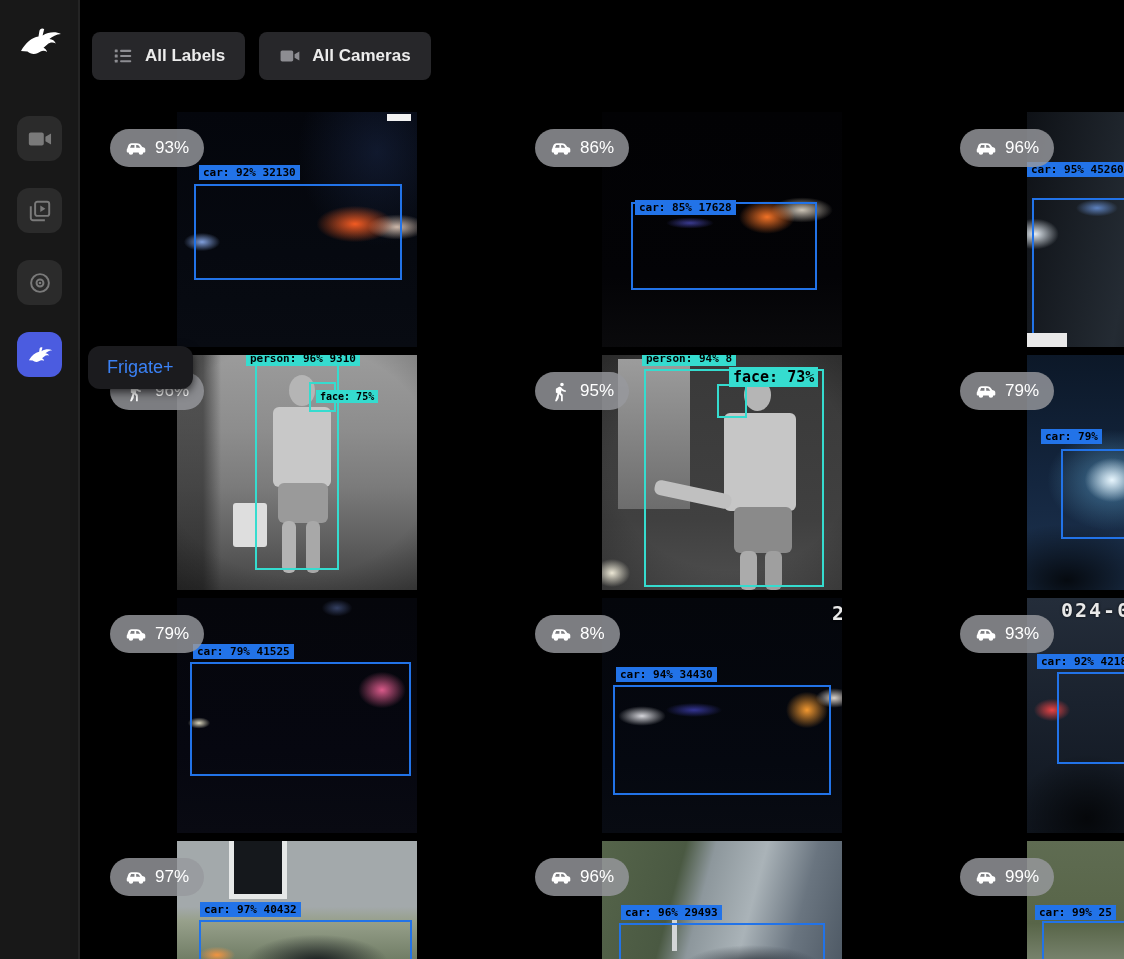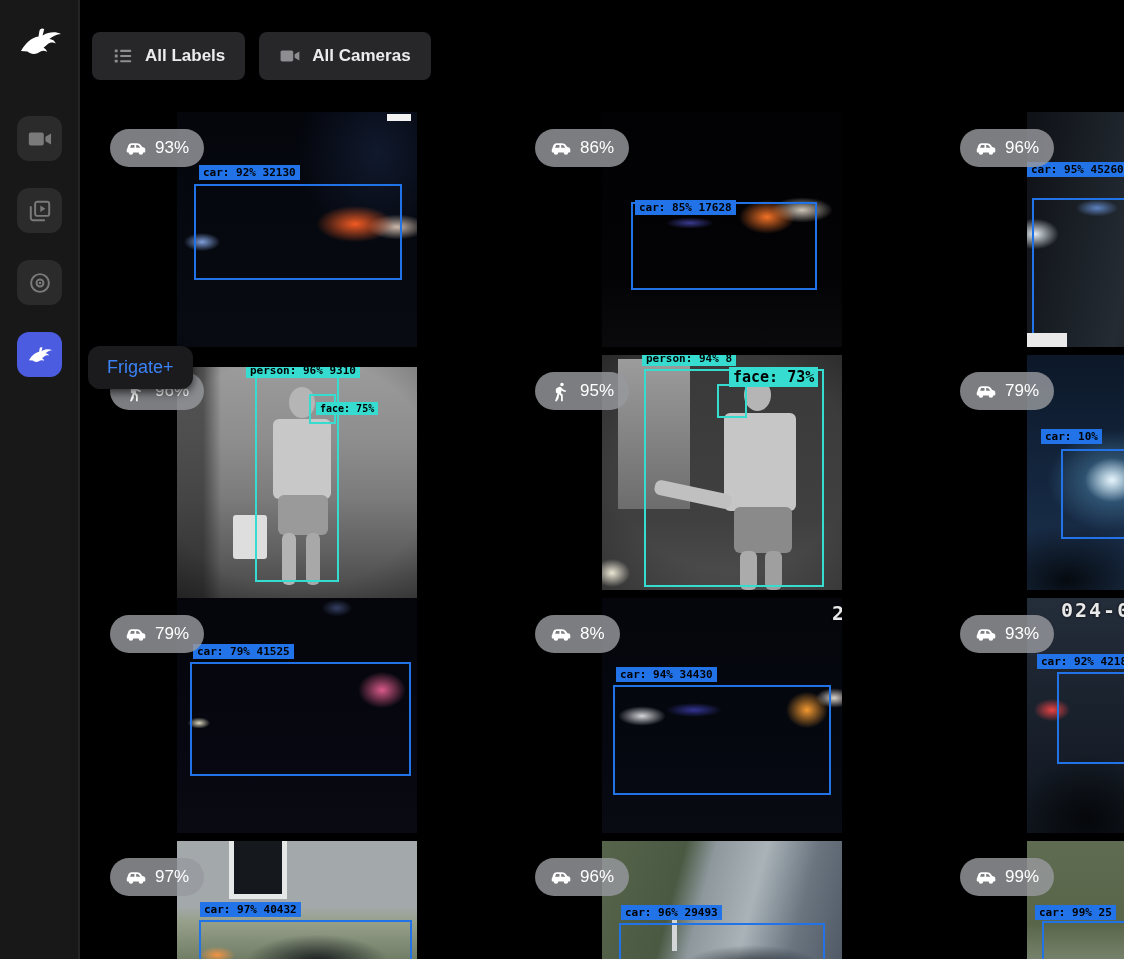--- a/index.html
+++ b/index.html
@@ -48,21 +48,21 @@
     radial-gradient(44px 18px at 200px 98px, rgba(255,244,226,.8), transparent 70%),
     radial-gradient(34px 8px at 88px 111px, rgba(95,95,235,.6), transparent 70%),
     linear-gradient(180deg,#020204 0%,#030306 70%,#0a0a0c 100%); }
   .s3 { background:
     radial-gradient(34px 22px at 8px 122px, rgba(240,248,255,.95), transparent 70%),
     radial-gradient(30px 12px at 70px 96px, rgba(120,170,255,.7), transparent 70%),
     linear-gradient(100deg,#0e1116 0%,#242b33 45%,#10141a 72%,#0b0e13 100%); }
   .s4 { background:
     radial-gradient(250px 210px at 120px 105px, rgba(0,0,0,0) 55%, rgba(0,0,0,.5) 100%),
     linear-gradient(90deg, rgba(25,25,25,.55) 0px, rgba(25,25,25,.55) 26px, transparent 44px),
-    linear-gradient(180deg,#9b9b9b 0%,#8d8d8d 32%,#7b7b7b 56%,#5e5e5e 80%,#454545 100%); margin-top: 12px; }
+    linear-gradient(180deg,#9b9b9b 0%,#8d8d8d 32%,#7b7b7b 56%,#5e5e5e 80%,#454545 100%); }
   .s5 { background:
     radial-gradient(26px 20px at 10px 218px, rgba(255,250,230,.9), transparent 70%),
     radial-gradient(240px 210px at 130px 110px, rgba(0,0,0,0) 50%, rgba(0,0,0,.55) 100%),
     linear-gradient(180deg,#393939 0%,#404040 70%,#4e4e4e 100%); }
   .s6 { background:
     radial-gradient(42px 34px at 85px 125px, rgba(235,248,255,.98), transparent 65%),
     radial-gradient(90px 70px at 85px 125px, rgba(110,190,235,.5), transparent 72%),
     radial-gradient(120px 70px at 40px 225px, rgba(0,0,0,.8), transparent 80%),
     linear-gradient(180deg,#0c1828 0%,#14263f 55%,#1d3350 100%); }
   .s7 { background:
@@ -276,21 +276,21 @@
 </div>
 
 <div class="card" style="left:935px;top:351px">
   <div class="badge">
     <svg>
         <use href="#i-car"></use>
       </svg>
     <span>79%</span>
   </div>
   <div class="thumb s6">
-    <div class="det-label car" style="left:14px;top:74px">car: 10%</div>
+    <div class="det-label car" style="left:14px;top:74px">car: 79%</div>
     <div class="bbox car" style="left:34px;top:94px;width:200px;height:90px"></div>
   </div>
 </div>
 
 <div class="card" style="left:85px;top:594px">
   <div class="badge">
     <svg>
         <use href="#i-car"></use>
       </svg>
     <span>79%</span>

